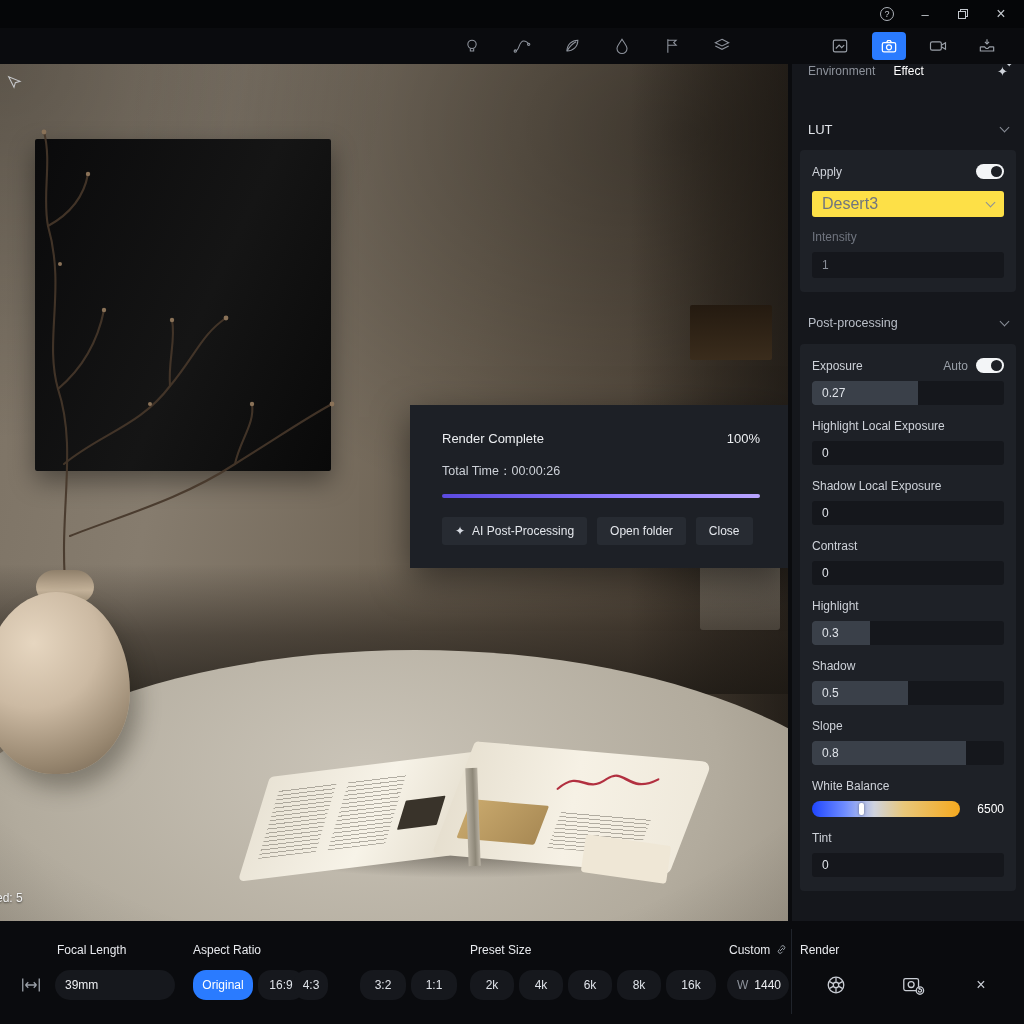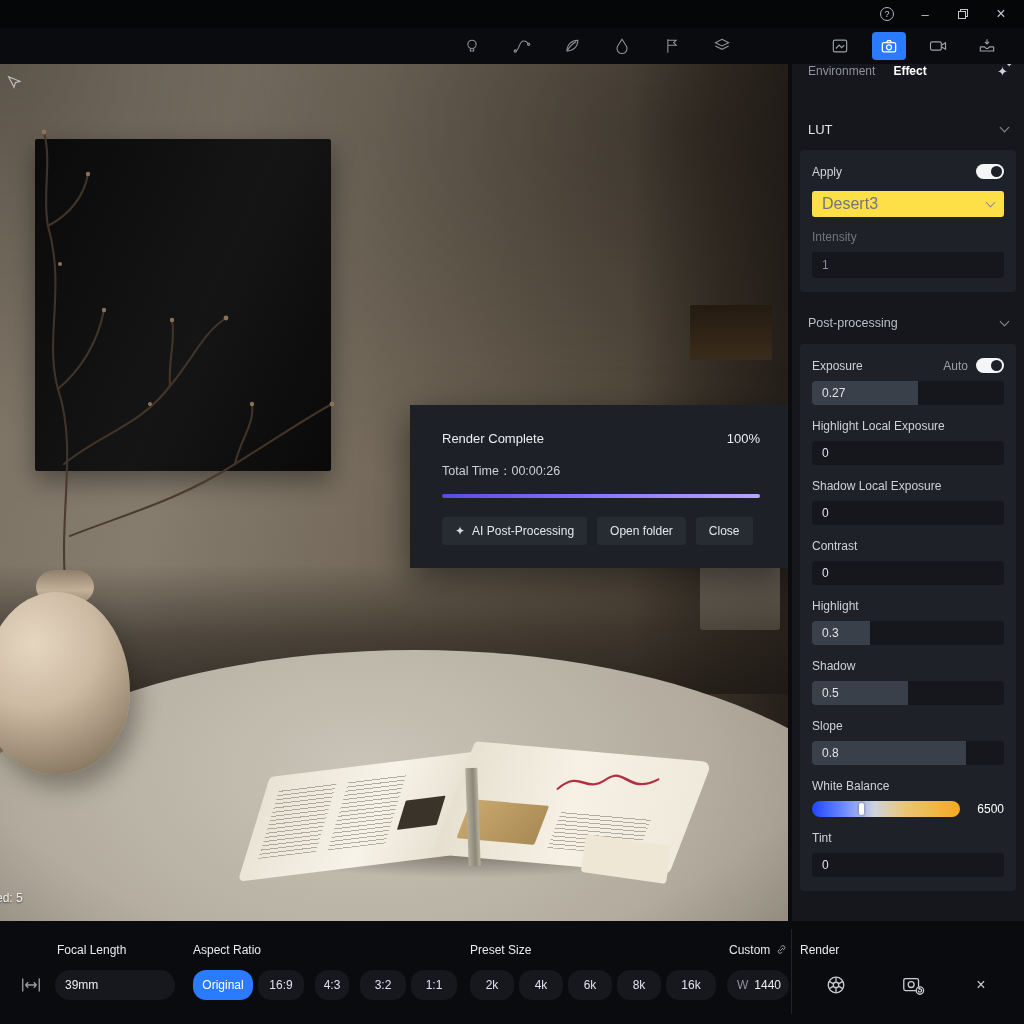--- a/index.html
+++ b/index.html
@@ -64,21 +64,21 @@
   .dlg-row2{margin-top:17px;font-size:12.5px;color:#cdd1d8}
   .dlg-progress{margin-top:14px;height:4px;border-radius:2px;background:linear-gradient(90deg,#5b4ae0,#8f7bff 55%,#b9a5ff)}
   .dlg-buttons{margin-top:19px;display:flex;gap:10px}
   .dlg-btn{height:28px;padding:0 13px;background:#272b32;border-radius:3px;display:flex;align-items:center;gap:7px;font-size:12px;color:#e4e7ec;cursor:default;white-space:nowrap}
   .sparkle{font-size:12px;color:#d6dae1}
 
   
   .panel{position:absolute;top:64px;left:792px;width:232px;height:857px;background:#15171c;overflow:hidden}
   .tabs{display:flex;align-items:flex-start;height:44px;padding:0 16px;gap:18px}
   .tab{font-size:12px;color:#8d929b}
-  .tab.active{color:#fff;font-weight:bold}
+  .tab.active{color:#fff;font-weight:normal}
   .tabs .spacer{flex:1}
   .ai-sparkle{color:#cfd4db;font-size:13px;position:relative}
   .ai-sparkle::after{content:"✦";position:absolute;font-size:7px;right:-4px;top:-3px}
   .sec-head{display:flex;align-items:center;justify-content:space-between;height:42px;padding:0 16px}
   .sec-title{font-size:13px;color:#e2e5ea}
   .sec-title.muted{color:#b9bec7;font-size:12.5px}
   .chev{width:7px;height:7px;border-right:1.4px solid #8a8f98;border-bottom:1.4px solid #8a8f98;transform:rotate(45deg);margin-top:-3px}
   .card{margin:0 8px;background:#1e2127;border-radius:4px;padding:14px 12px}
   .frow{display:flex;align-items:center;justify-content:space-between}
   .flabel{font-size:12px;color:#ced2d9}
@@ -384,21 +384,21 @@
         </svg>
     </div>
     <div class="blabel" style="left:57px">Focal Length</div>
     <div class="binput" style="left:55px;width:120px">
         <span>39mm</span>
       </div>
 
     <div class="blabel" style="left:193px">Aspect Ratio</div>
     <div class="bbtn sel" style="left:193px;width:60px">Original</div>
     <div class="bbtn" style="left:258px;width:46px">16:9</div>
-    <div class="bbtn" style="left:315px;width:34px">4:3</div>
+    <div class="bbtn" style="left:294px;width:34px">4:3</div>
     <div class="bbtn" style="left:360px;width:46px">3:2</div>
     <div class="bbtn" style="left:411px;width:46px">1:1</div>
 
     <div class="blabel" style="left:470px">Preset Size</div>
     <div class="bbtn" style="left:470px;width:44px">2k</div>
     <div class="bbtn" style="left:519px;width:44px">4k</div>
     <div class="bbtn" style="left:568px;width:44px">6k</div>
     <div class="bbtn" style="left:617px;width:44px">8k</div>
     <div class="bbtn" style="left:666px;width:50px">16k</div>
 

